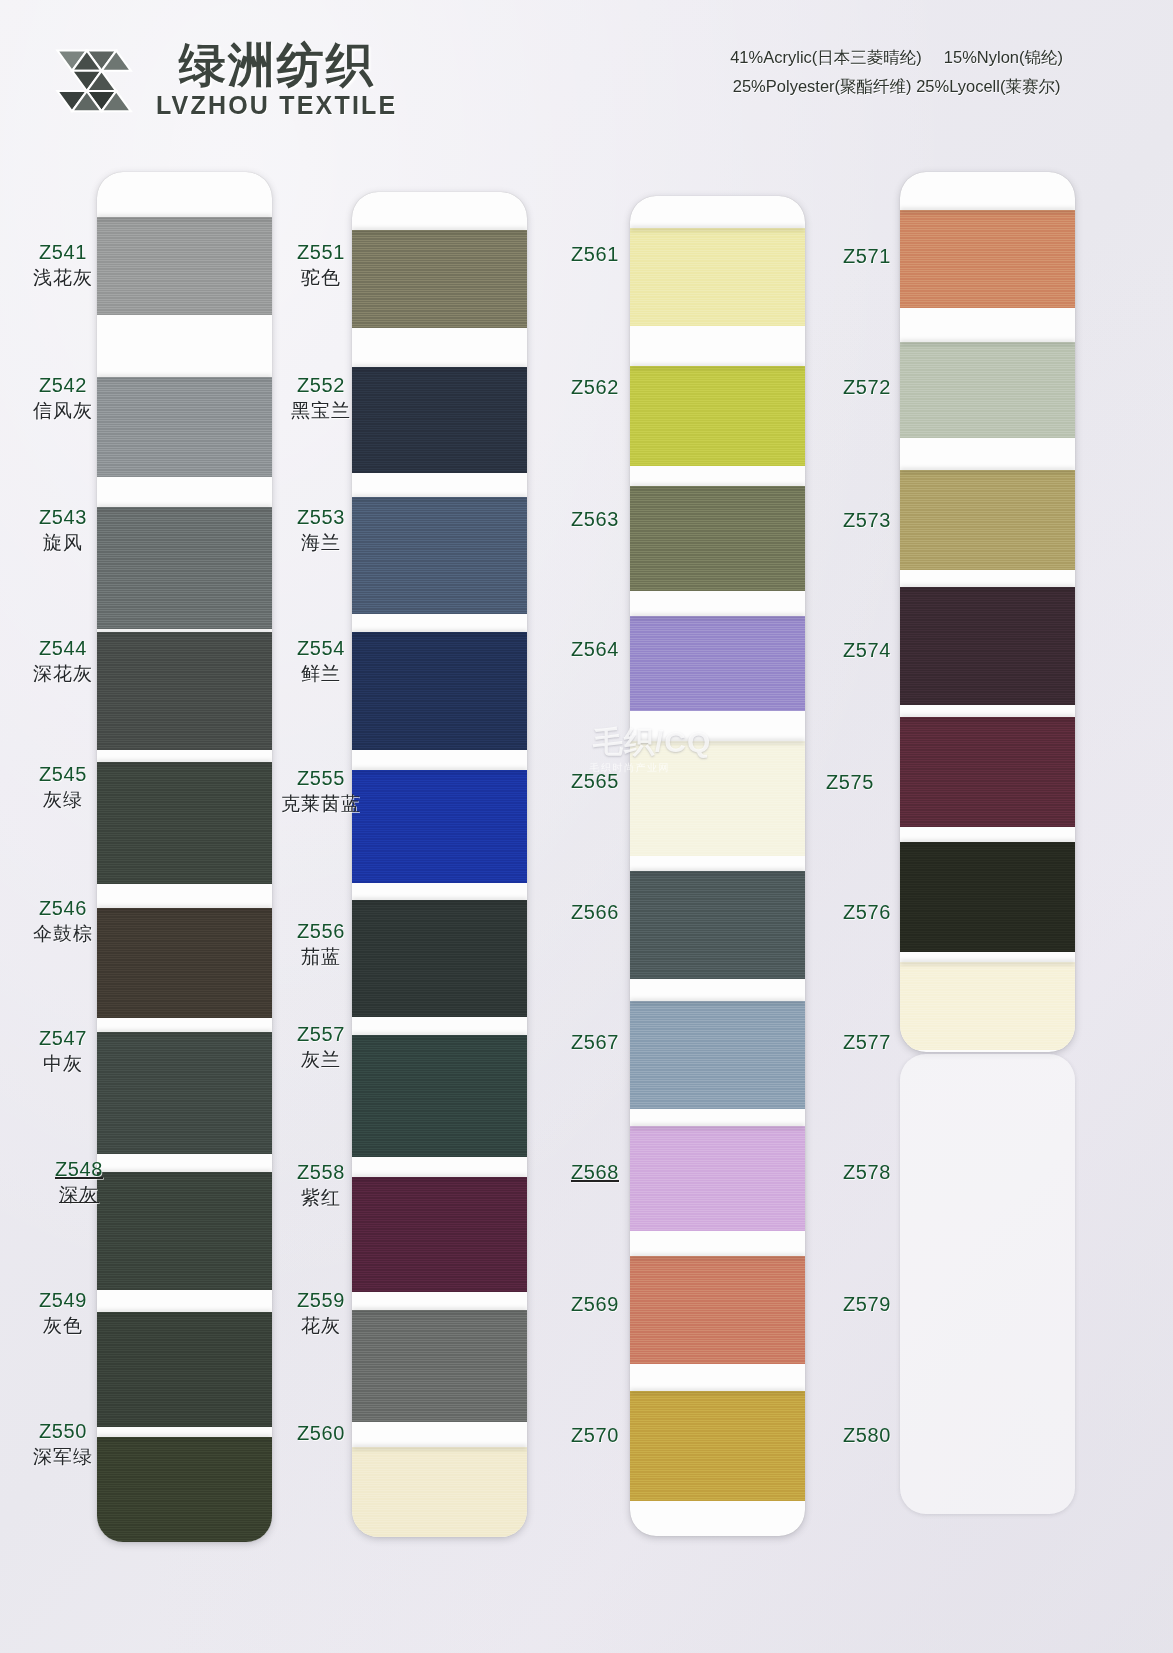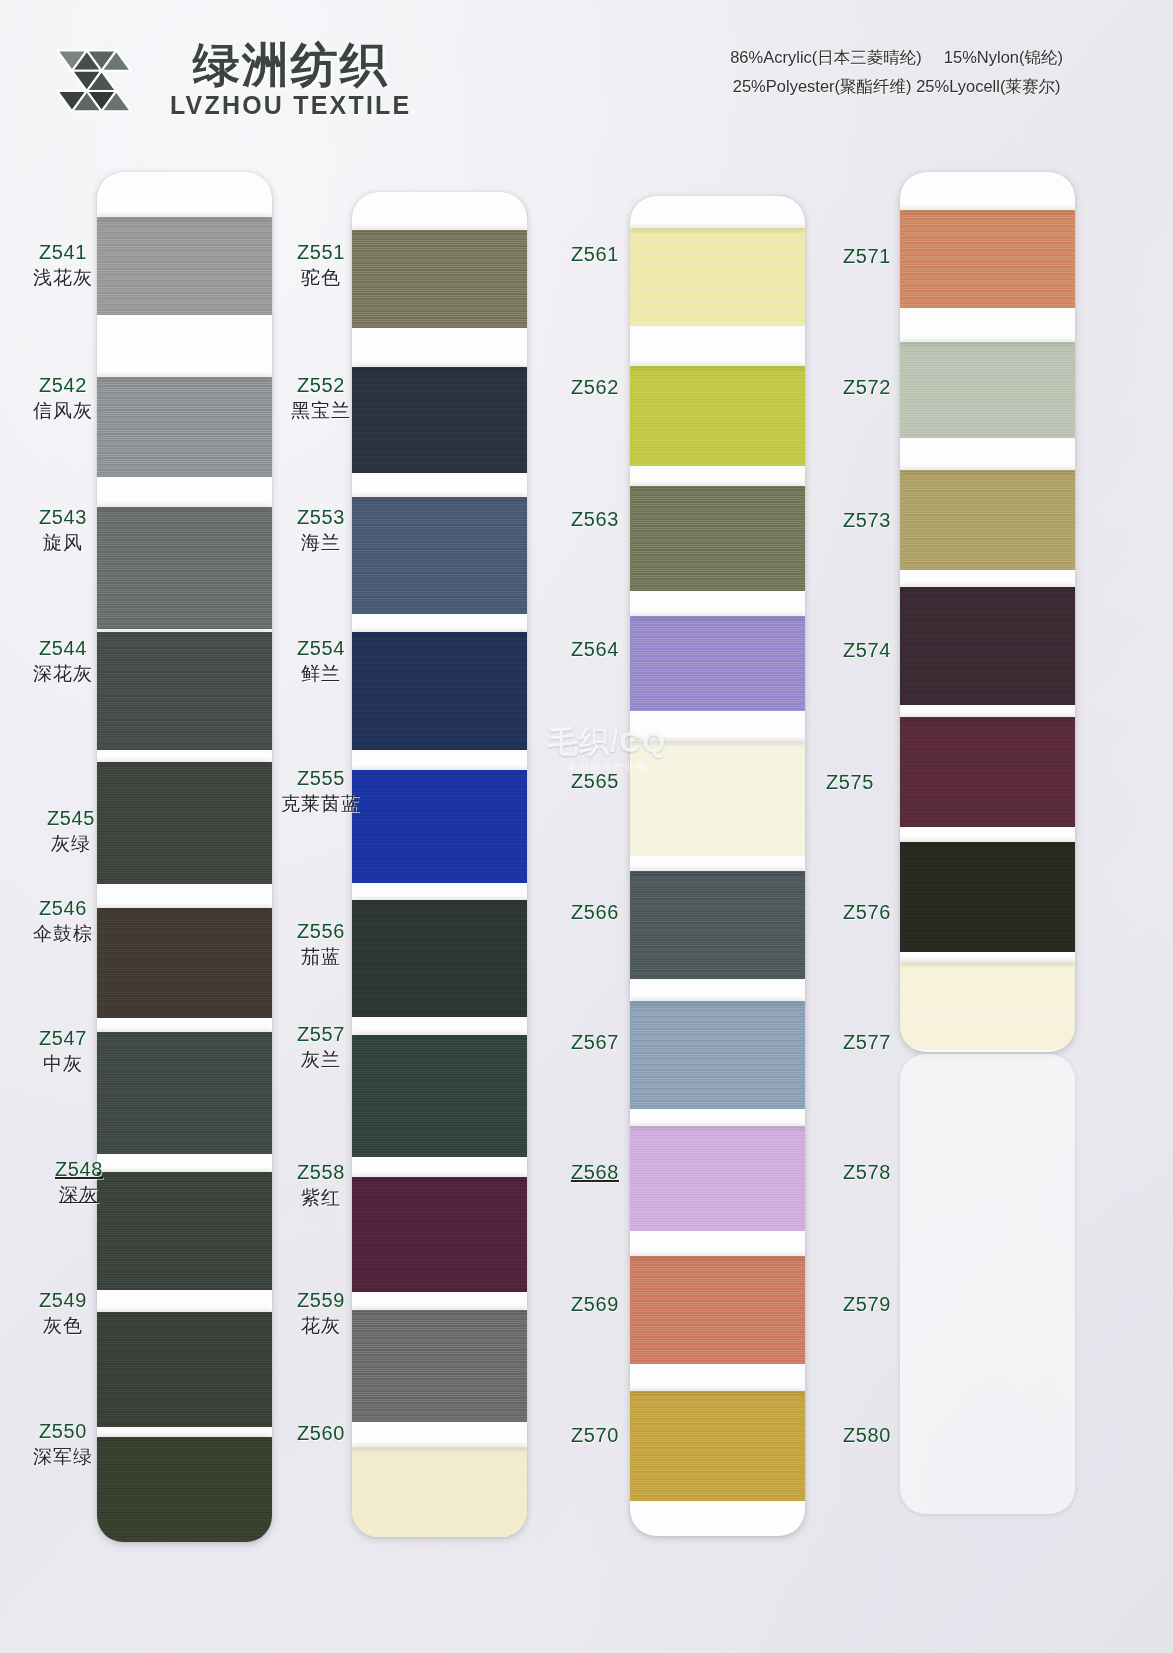--- a/index.html
+++ b/index.html
@@ -30,21 +30,21 @@
     position: absolute;
     top: 0; left: 0; right: 0;
     height: 160px;
     z-index: 3;
   }
   .brand {
     position: absolute;
     left: 50px; top: 34px;
     display: flex;
     align-items: center;
-    gap: 28px;
+    gap: 14px;
   }
   .logo-mark {
     width: 92px; height: 92px;
     position: relative;
   }
   .brand-text { display: flex; flex-direction: column; align-items: center; }
   .brand-cn {
     font-size: 47px;
     font-weight: bold;
     letter-spacing: 2px;
@@ -165,20 +165,21 @@
     color: rgba(255,255,255,0.78);
     text-align: center;
     pointer-events: none;
     user-select: none;
   }
   .watermark .wm-main {
     font-size: 30px;
     font-weight: bold;
     letter-spacing: 1px;
     text-shadow: 0 1px 2px rgba(120,120,135,0.35);
+    margin-left: 45px;
   }
   .watermark .wm-sub {
     font-size: 10px;
     letter-spacing: 1.5px;
     margin-top: -2px;
     color: rgba(255,255,255,0.7);
   }
 </style>
 </head>
 <body>
@@ -205,21 +206,21 @@
       </svg>
     </div>
     <div class="brand-text">
       <span class="brand-cn">绿洲纺织</span>
       <span class="brand-en">LVZHOU TEXTILE</span>
     </div>
   </div>
 
   <div class="spec">
     <div class="spec-comp">
-      <span>86%Acrylic(日本三菱晴纶)</span><span class="gap"></span><span>15%Nylon(锦纶)</span>
+      <span>41%Acrylic(日本三菱晴纶)</span><span class="gap"></span><span>15%Nylon(锦纶)</span>
     </div>
     <div class="spec-comp">
       <span>25%Polyester(聚酯纤维)</span> <span>25%Lyocell(莱赛尔)</span>
     </div>
   </div>
 
 </div>
 
 <div class="columns" id="columns-root">
     <div class="col" style="left: 97px; top: 172px;">
@@ -288,21 +289,21 @@
       <span class="cn">信风灰</span>
     </div>
     <div class="label" style="left: 8px; top: 505px;">
       <span class="code">Z543</span>
       <span class="cn">旋风</span>
     </div>
     <div class="label" style="left: 8px; top: 636px;">
       <span class="code">Z544</span>
       <span class="cn">深花灰</span>
     </div>
-    <div class="label" style="left: 16px; top: 762px; margin-top: 44px;">
+    <div class="label" style="left: 8px; top: 762px;">
       <span class="code">Z545</span>
       <span class="cn">灰绿</span>
     </div>
     <div class="label" style="left: 8px; top: 896px;">
       <span class="code">Z546</span>
       <span class="cn">伞鼓棕</span>
     </div>
     <div class="label" style="left: 8px; top: 1026px;">
       <span class="code">Z547</span>
       <span class="cn">中灰</span>

